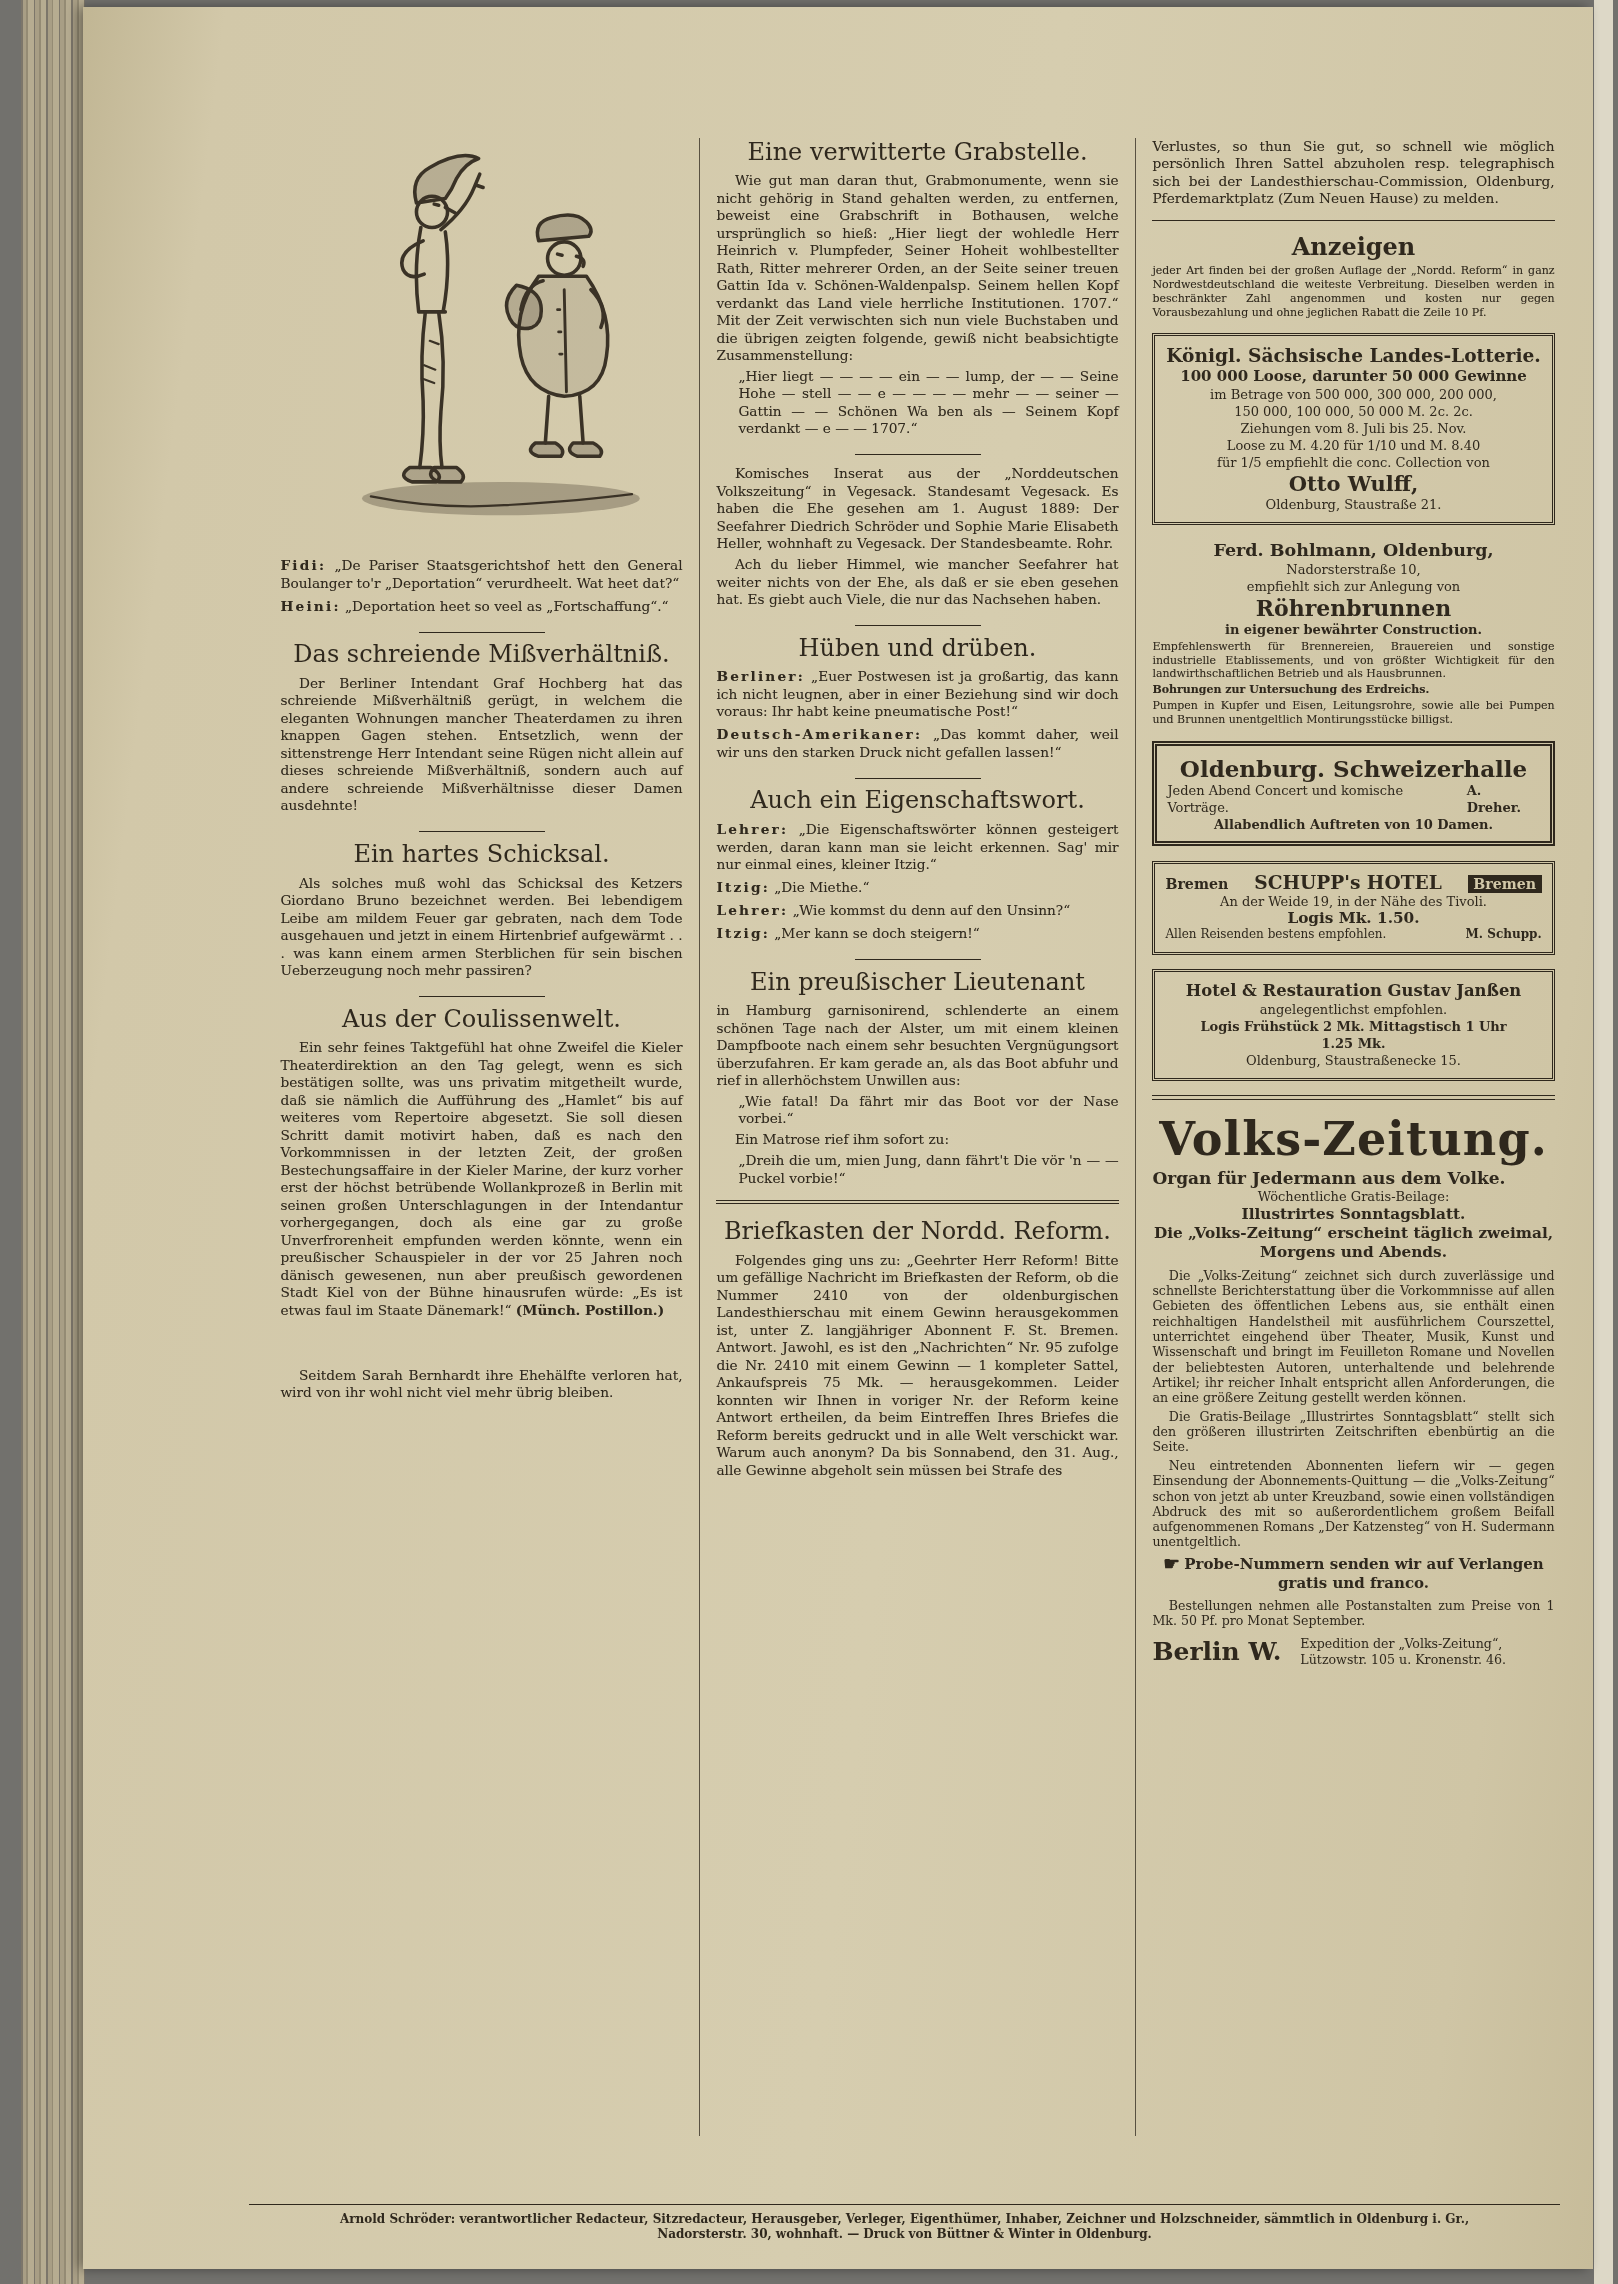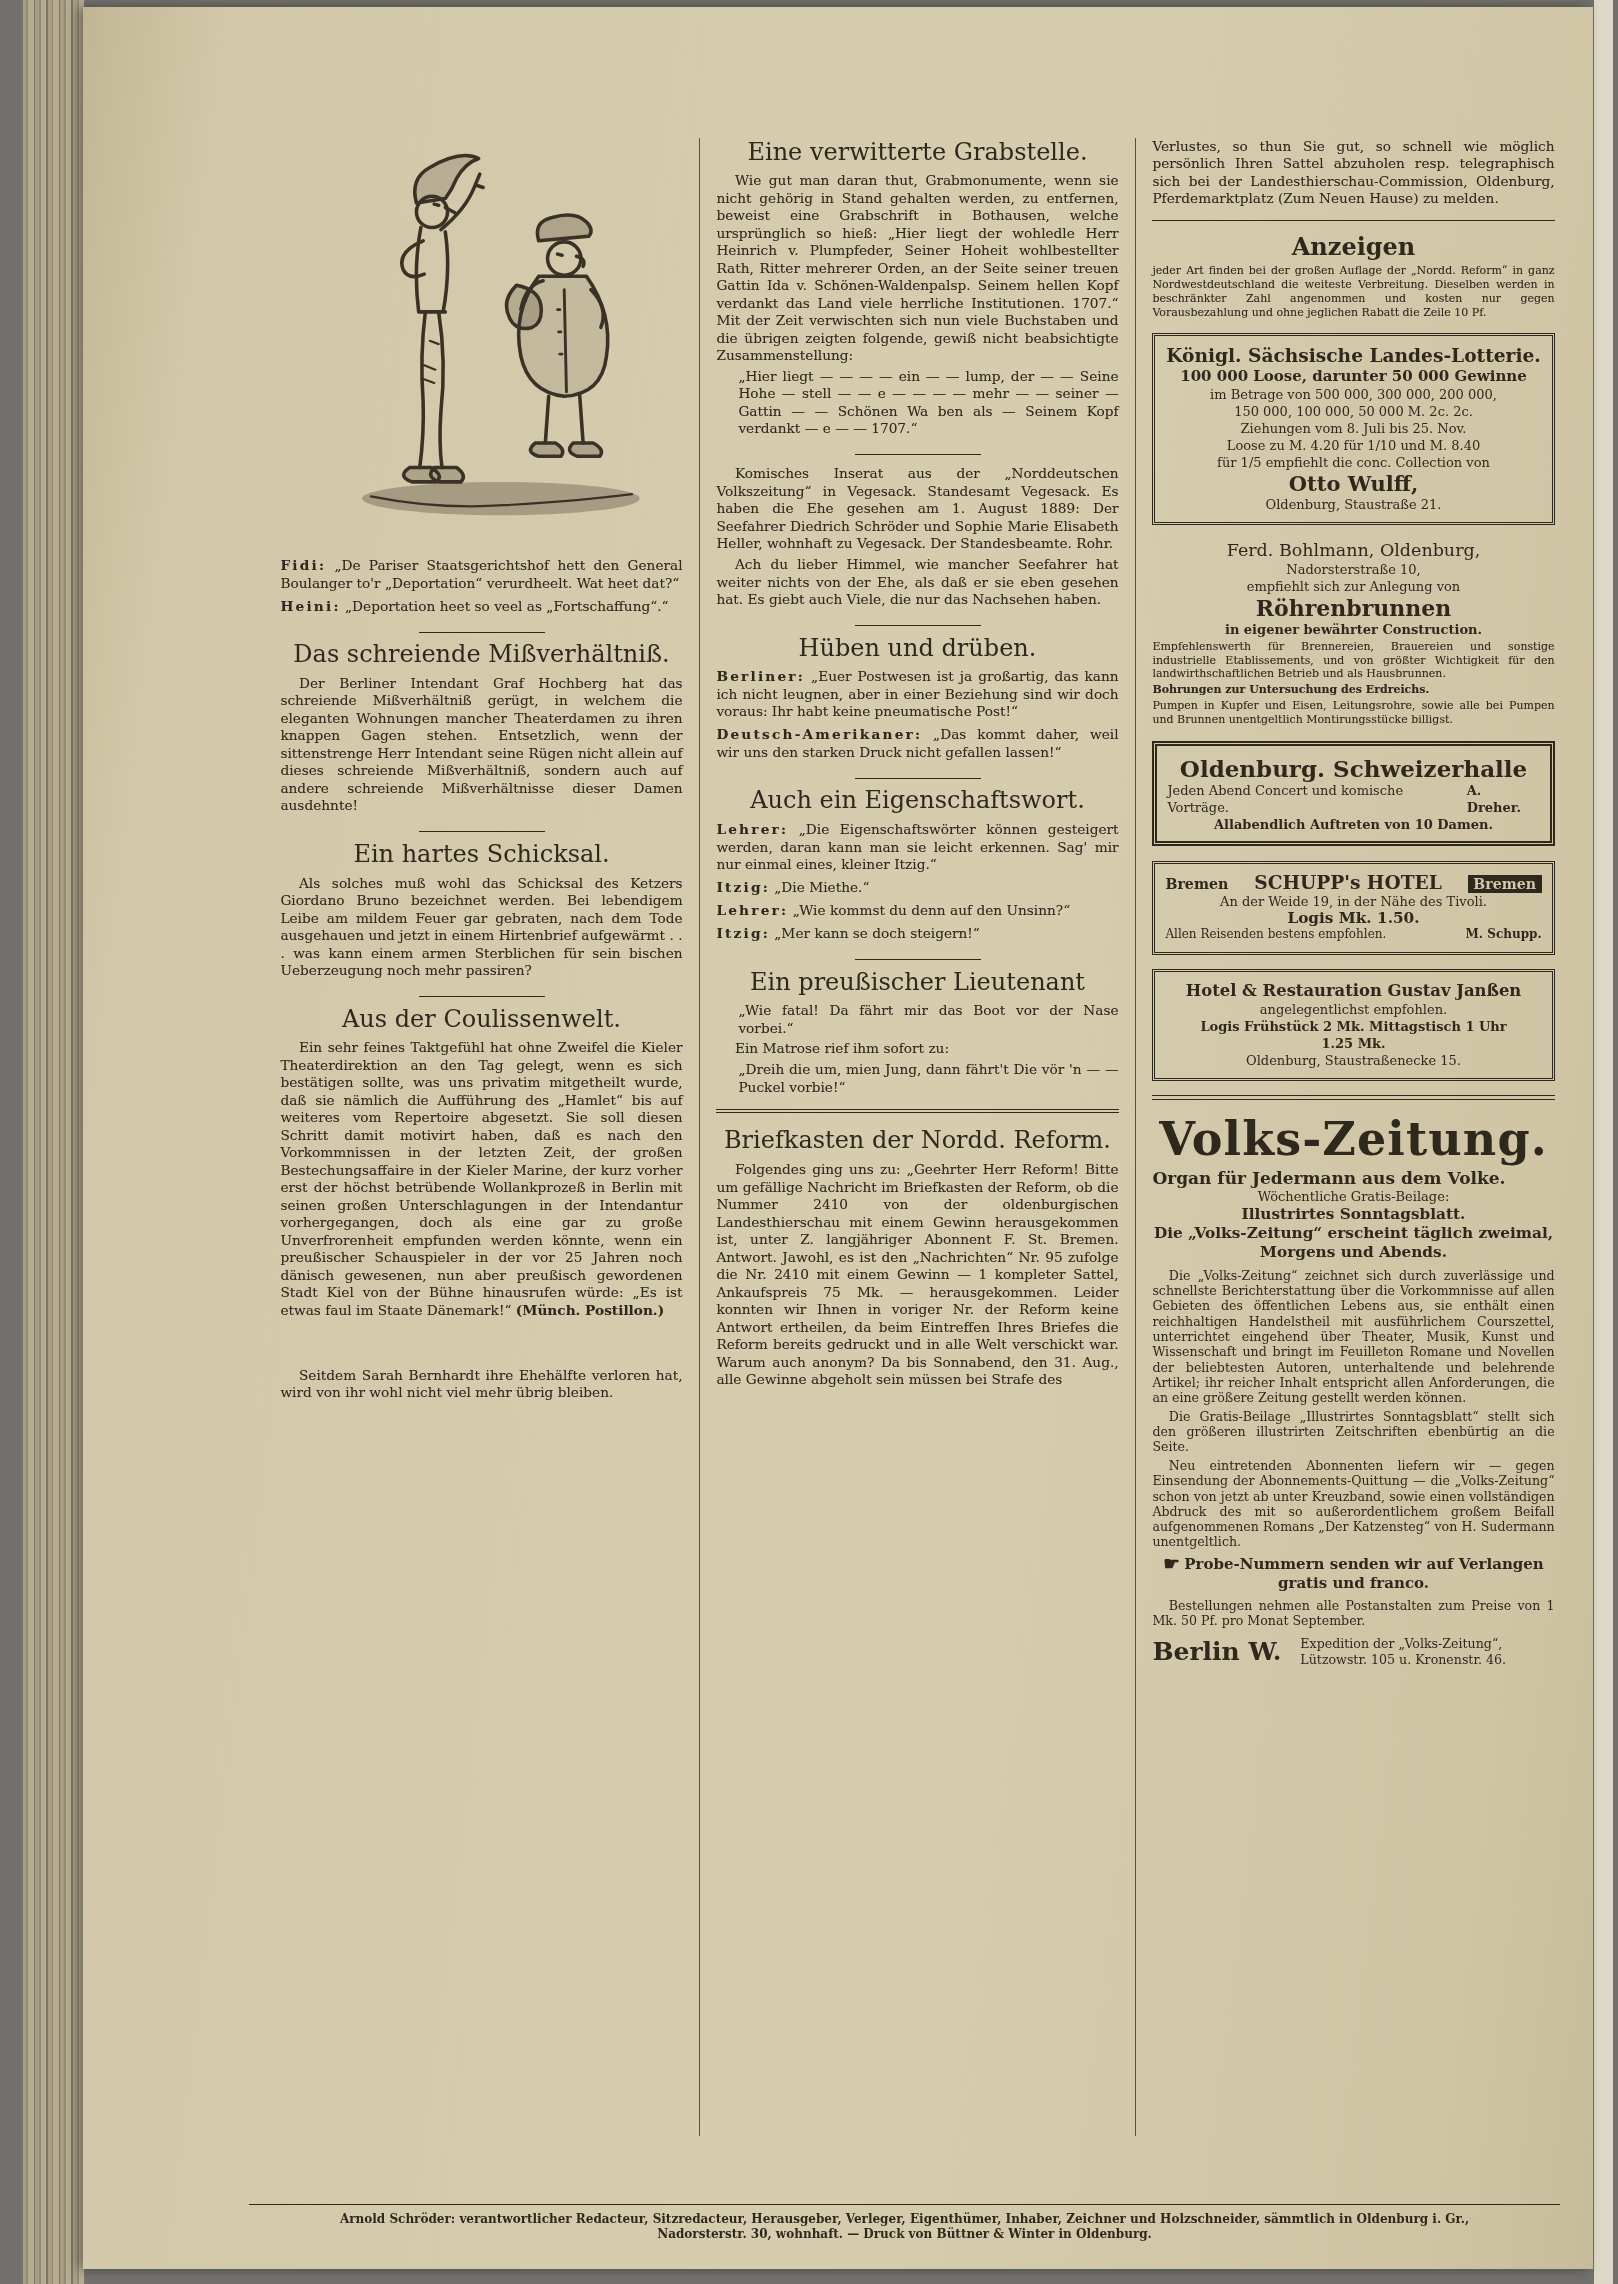--- a/index.html
+++ b/index.html
@@ -26,21 +26,21 @@
   .illus{width:350px;height:400px;margin:5.5px auto 14.2px;}
   .gap{height:44px;}
   .smallp{font-size:11px;line-height:13.7px;text-align:justify;margin:2.2px 0;text-shadow:0 0 0.5px rgba(47,40,29,.25);}
   .box{border:3.8px double #2f281d;padding:8.8px 10px;margin:14.2px 0;}
   .box-heavy{border:5.5px double #2f281d;}
   .b{font-weight:bold;}
   .lot1{font-size:18.6px;font-weight:bold;text-align:center;line-height:22px;}
   .lot2{font-size:15px;font-weight:bold;text-align:center;line-height:18.6px;}
   .lotl{font-size:13px;text-align:center;line-height:17px;}
   .lotname{font-size:21px;font-weight:bold;text-align:center;line-height:25px;}
-  .adname{font-size:17.5px;font-weight:normal;text-align:center;line-height:22px;}
+  .adname{font-size:17.5px;font-weight:bold;text-align:center;line-height:22px;}
   .adline{font-size:13px;text-align:center;line-height:17px;}
   .adbig{font-size:22px;font-weight:bold;text-align:center;line-height:26px;}
   .anz-title{font-size:24px;font-weight:bold;text-align:center;line-height:28.5px;margin:4.4px 0 3.3px;}
   .sch-title{font-size:23px;font-weight:bold;text-align:center;line-height:27px;}
   .row{display:flex;align-items:baseline;justify-content:space-between;}
   .hotelname{font-size:18.6px;font-weight:bold;}
   .inverse{background:#2f281d;color:#d2c8a9;padding:1.1px 5.5px;}
   .vz-title{font-size:46px;font-weight:bold;text-align:center;line-height:53px;letter-spacing:1.1px;margin:5.5px 0 2.2px;}
   .vz-line1{font-size:17px;font-weight:bold;text-align:left;line-height:21px;}
   .vz-line2{font-size:13px;text-align:center;line-height:16.4px;}
@@ -132,20 +132,21 @@
 
         <div class="sep"></div>
         <div class="h">Auch ein Eigenschaftswort.</div>
         <p class="p dlg"><span class="speaker">Lehrer:</span> <span>„Die Eigenschaftswörter können gesteigert werden, daran kann man sie leicht erkennen. Sag' mir nur einmal eines, kleiner Itzig.“</span></p>
         <p class="p dlg"><span class="speaker">Itzig:</span> <span>„Die Miethe.“</span></p>
         <p class="p dlg"><span class="speaker">Lehrer:</span> <span>„Wie kommst du denn auf den Unsinn?“</span></p>
         <p class="p dlg"><span class="speaker">Itzig:</span> <span>„Mer kann se doch steigern!“</span></p>
 
         <div class="sep"></div>
         <div class="h">Ein preußischer Lieutenant</div>
+        <p class="p noindent">in Hamburg garnisonirend, schlenderte an einem schönen Tage nach der Alster, um mit einem kleinen Dampfboote nach einem sehr besuchten Vergnügungsort überzufahren. Er kam gerade an, als das Boot abfuhr und rief in allerhöchstem Unwillen aus:</p>
         <p class="p quoteline">„Wie fatal! Da fährt mir das Boot vor der Nase vorbei.“</p>
         <p class="p">Ein Matrose rief ihm sofort zu:</p>
         <p class="p quoteline">„Dreih die um, mien Jung, dann fährt't Die vör 'n — — Puckel vorbie!“</p>
 
         <div class="rule-double"></div>
         <div class="h">Briefkasten der Nordd. Reform.</div>
         <p class="p">Folgendes ging uns zu: „Geehrter Herr Reform! Bitte um gefällige Nachricht im Briefkasten der Reform, ob die Nummer 2410 von der oldenburgischen Landesthierschau mit einem Gewinn herausgekommen ist, unter Z. langjähriger Abonnent F. St. Bremen. Antwort. Jawohl, es ist den „Nachrichten“ Nr. 95 zufolge die Nr. 2410 mit einem Gewinn — 1 kompleter Sattel, Ankaufspreis 75 Mk. — herausgekommen. Leider konnten wir Ihnen in voriger Nr. der Reform keine Antwort ertheilen, da beim Eintreffen Ihres Briefes die Reform bereits gedruckt und in alle Welt verschickt war. Warum auch anonym? Da bis Sonnabend, den 31. Aug., alle Gewinne abgeholt sein müssen bei Strafe des</p>
       </div>
 
       <div class="col">

